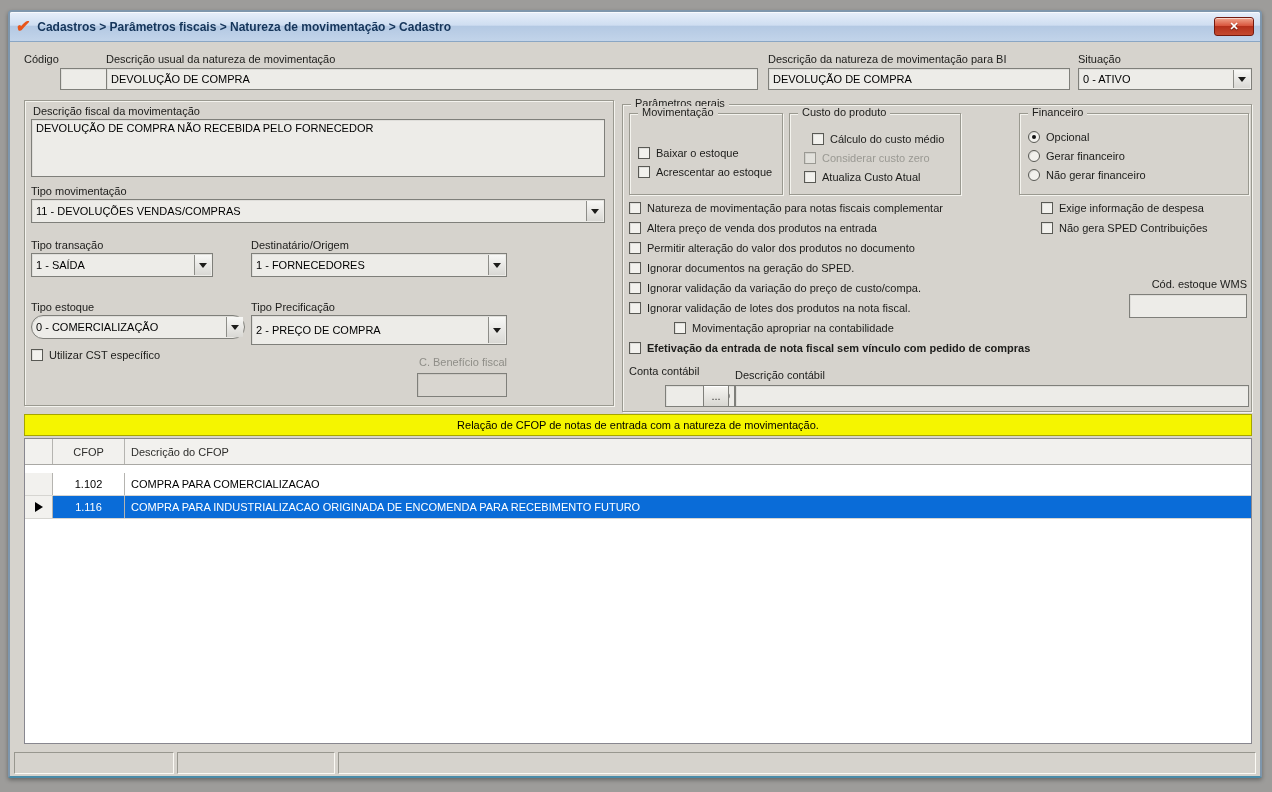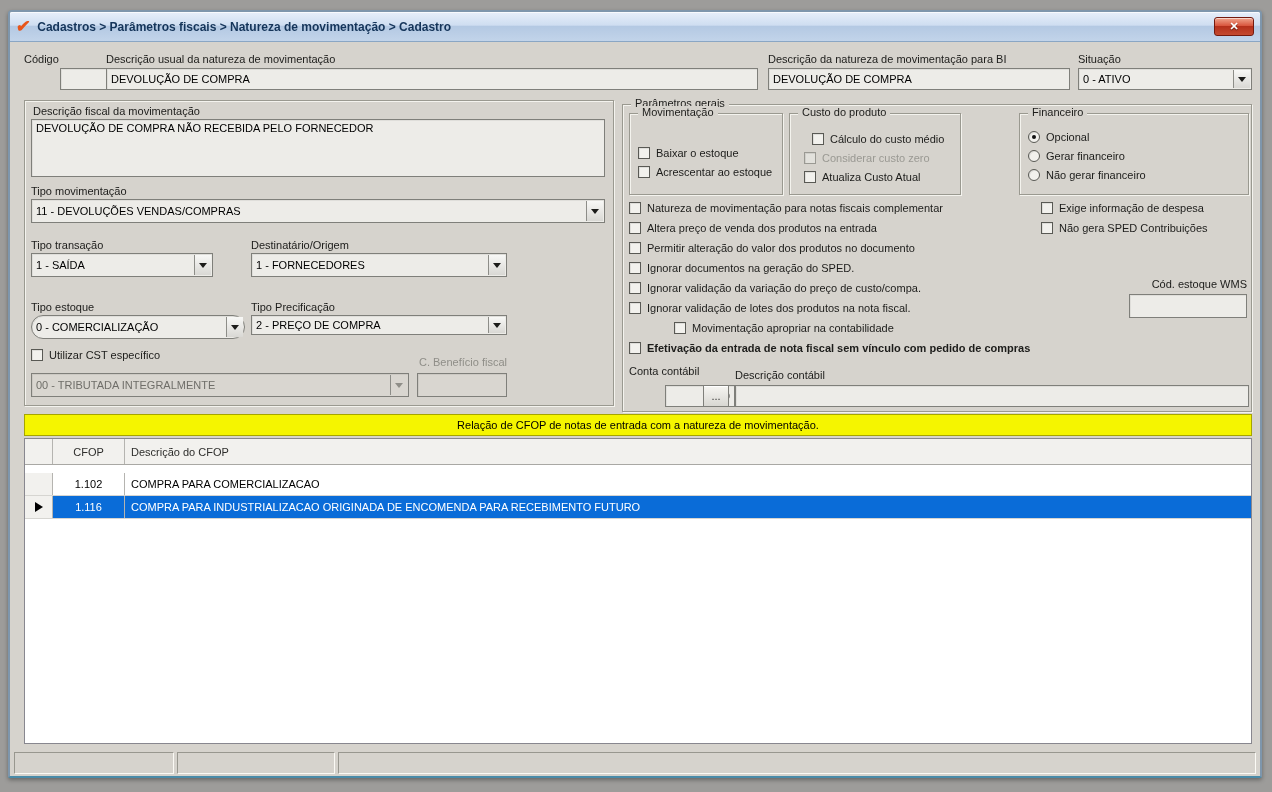--- a/index.html
+++ b/index.html
@@ -129,36 +129,32 @@
         <span class="arrow"></span>
       </div>
 
       <span class="lbl" style="left:6px; top:200px;">Tipo estoque</span>
       <div class="combo" style="left:6px; top:214px; width:214px; height:24px;border-radius:12px;">
         <span class="val">0 - COMERCIALIZAÇÃO</span>
         <span class="arrow"></span>
       </div>
 
       <span class="lbl" style="left:226px; top:200px;">Tipo Precificação</span>
-      <div class="combo" style="left:226px; top:214px; width:256px; height:20px;">
+      <div class="combo" style="left:226px; top:214px; width:256px; height:30px;">
         <span class="val">2 - PREÇO DE COMPRA</span>
         <span class="arrow"></span>
       </div>
 
       <div class="cb" style="left:6px; top:247px;">
         <span class="box"></span>
         <span class="cb-label">Utilizar CST específico</span>
       </div>
 
       <span class="lbl dim" style="left:382px; top:255px; width:100px; text-align:right;">C. Benefício fiscal</span>
 
-      <div class="combo disabled" style="left:6px; top:272px; width:378px; height:24px;">
-        <span class="val">00 - TRIBUTADA INTEGRALMENTE</span>
-        <span class="arrow"></span>
-      </div>
       <div class="field disabled" style="left:392px; top:272px; width:90px; height:24px;"></div>
     </div>
 
     <div class="gb" style="left:612px; top:62px; width:630px; height:308px;">
       <span class="cap">Parâmetros gerais</span>
 
       <div class="gb" style="left:6px; top:8px; width:154px; height:82px;">
         <span class="cap">Movimentação</span>
         <div id="mov-checks">
             <div class="cb" style="left: 8px; top: 32px;">

